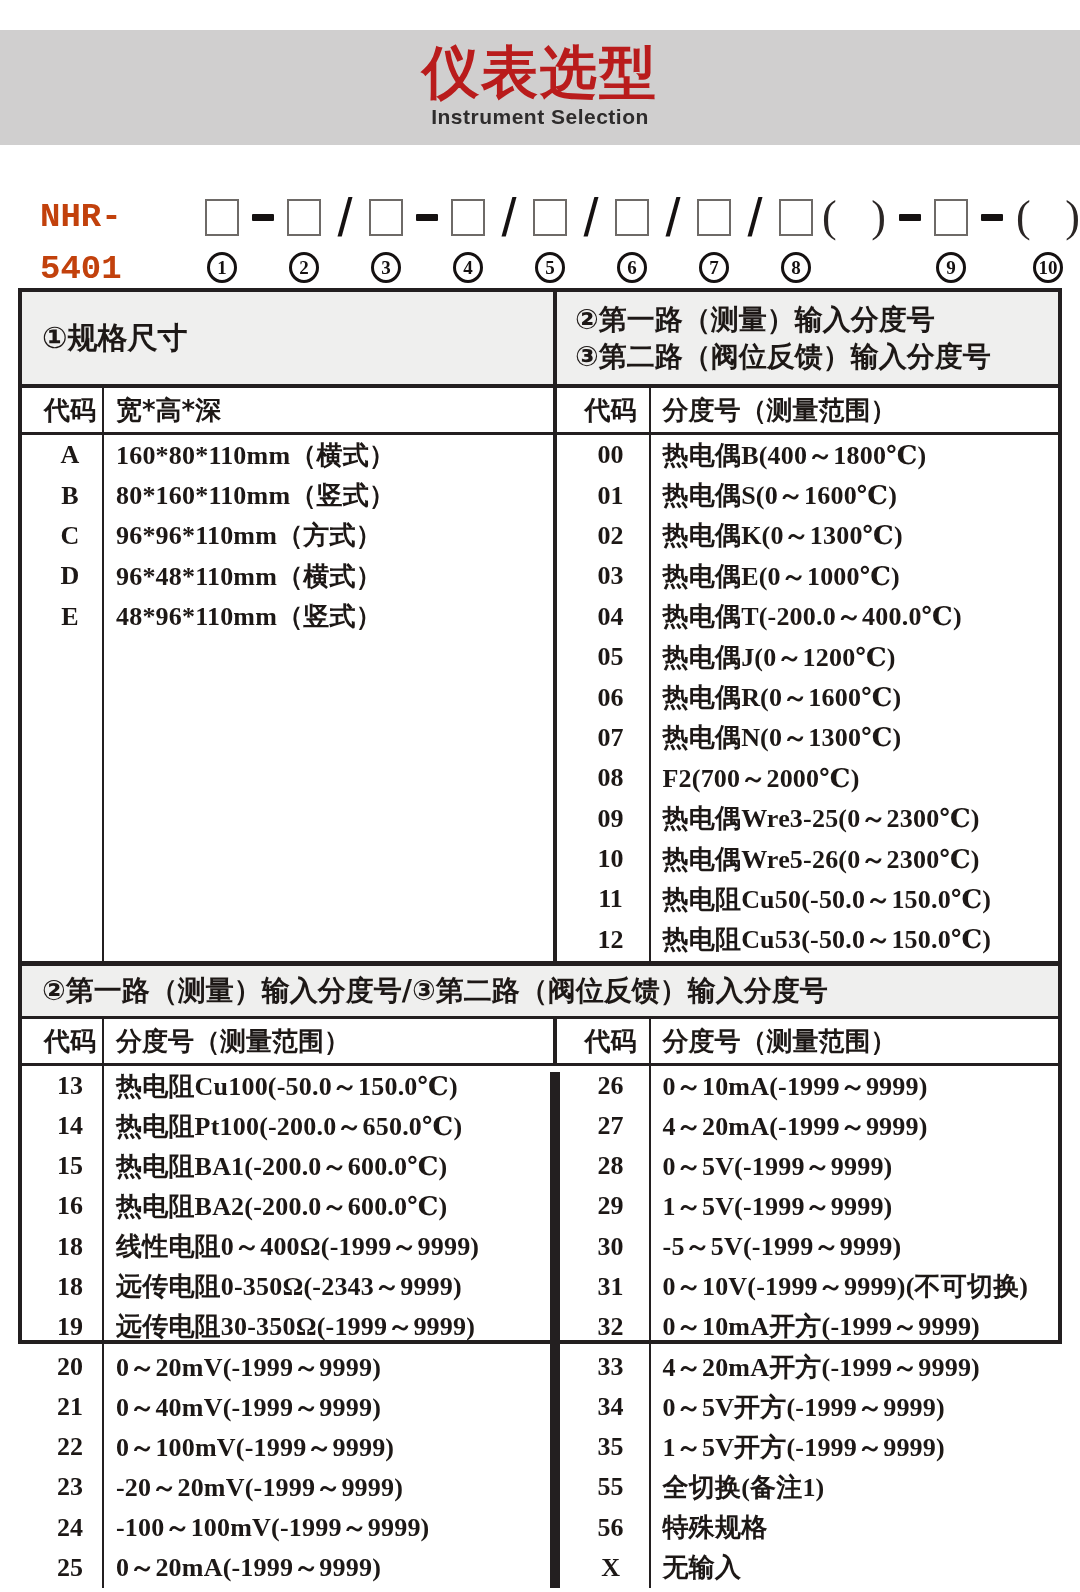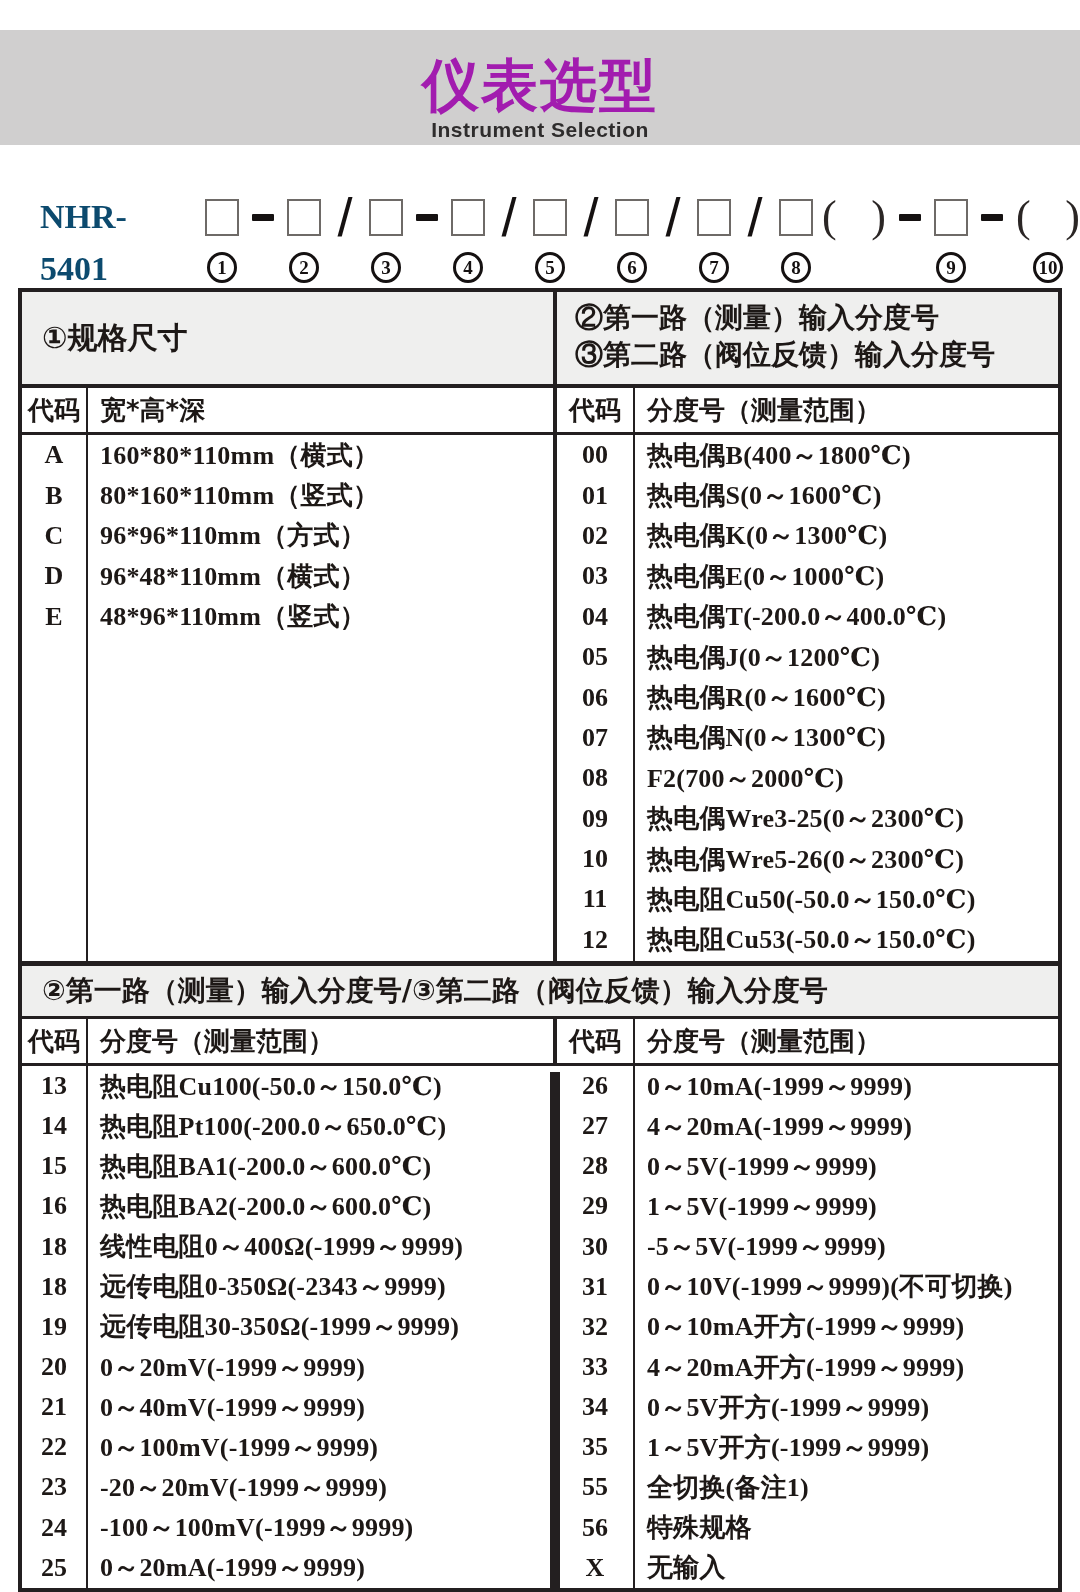--- a/index.html
+++ b/index.html
@@ -13,32 +13,32 @@
   html,body{background:#ffffff;}
   body{
     width:1080px;height:1592px;overflow:hidden;position:relative;
     font-family:"Liberation Sans","DejaVu Sans",sans-serif;color:var(--ink);
   }
   
   .top-gap{height:30px;}
   .banner{height:115px;background:var(--banner);text-align:center;padding-top:10px;}
   .banner .title{
     font-family:"DejaVu Sans","Liberation Sans",sans-serif;
-    font-weight:700;font-size:57px;line-height:64px;color:#a21caf;letter-spacing:2px;margin-top:13px;
+    font-weight:700;font-size:57px;line-height:64px;color:#b91c1c;letter-spacing:2px;
   }
   .banner .subtitle{
     font-size:21px;line-height:24px;color:#2e2c2c;letter-spacing:0.5px;margin-top:1px;
     font-family:"Liberation Sans","DejaVu Sans",sans-serif;
     font-weight:bold;
   }
   
   .model-area{height:143px;padding:46px 0 0 40px;display:flex;align-items:flex-start;}
   .model-prefix{
     font-size:34px;font-weight:700;line-height:52px;margin-right:16px;letter-spacing:0px;
-    font-family:Liberation Serif, serif;color:#0c4a6e;
+    font-family:Liberation Mono, monospace;color:#c2410c;
   }
   .tokens{display:flex;align-items:flex-start;gap:9px;}
   .tok{display:flex;flex-direction:column;align-items:center;}
   .sym{height:52px;display:flex;align-items:center;justify-content:center;}
   .cbox{display:block;width:34px;height:37px;border:2px solid var(--boxline);background:#fff;}
   .dash{display:block;width:22px;height:7px;background:#151111;border-radius:1px;}
   .slash{
     font-size:54px;line-height:52px;font-weight:400;color:#151111;
     font-family:"Liberation Sans",sans-serif;
   }
@@ -49,42 +49,42 @@
   }
   .circ{
     margin-top:9px;width:30px;height:31px;border:3px solid #151111;border-radius:50%;
     display:flex;align-items:center;justify-content:center;
     font-family:"Liberation Serif","DejaVu Serif",serif;
     font-size:19px;font-weight:700;color:#151111;
   }
   .circ.empty{visibility:hidden;border:none;width:30px;height:31px;}
   
   .spec-table{
-    margin-left:18px;width:1044px;height:1304px;
+    margin-left:18px;width:1044px;height:1056px;
     border:4px solid var(--border);background:#fff;
     display:flex;flex-direction:column;
     font-family:"Liberation Serif","DejaVu Serif",serif;
   }
   .hline{background:var(--border);flex:0 0 auto;}
   .hl-a{height:4px;} .hl-b{height:3px;} .hl-thick{height:5px;}
   .hdr-row{height:92px;display:flex;flex:0 0 auto;}
   .hdr-cell{background:var(--cellgray);display:flex;flex-direction:column;justify-content:center;
     font-family:"DejaVu Sans","Liberation Sans",sans-serif;font-weight:700;}
   .hdr-left{width:531px;font-size:30px;padding-left:20px;}
-  .hdr-right{width:501px;font-size:28px;padding-left:18px;line-height:37px;font-family:Liberation Mono, monospace;}
+  .hdr-right{width:501px;font-size:28px;padding-left:18px;line-height:37px;}
   .vdiv{width:4px;background:var(--border);flex:0 0 auto;position:relative;}
   .band{
     height:50px;background:var(--cellgray);display:flex;align-items:center;flex:0 0 auto;
     font-family:"DejaVu Sans","Liberation Sans",sans-serif;
     font-weight:700;font-size:28px;padding-left:20px;
   }
   .sub-row{height:44px;display:flex;flex:0 0 auto;}
   .body-row{display:flex;flex:0 0 auto;}
   .body1{height:526px;} .body2{height:522px;}
-  .half{position:relative;display:flex;flex-direction:column;}
+  .half{position:relative;display:flex;flex-direction:column;margin-left:16px;}
   .half-left{width:531px;}
   .half-right{width:501px;}
   .half::before{content:"";position:absolute;top:0;bottom:0;width:2px;background:var(--border);}
   .half-left::before{left:64px;}
   .half-right::before{left:76px;}
   .sub-row .half{flex-direction:row;}
   .th-code,.tcode{display:flex;align-items:center;justify-content:center;}
   .half-left .th-code,.half-left .tcode{width:64px;}
   .half-right .th-code,.half-right .tcode{width:76px;}
   .th-code{font-family:"DejaVu Sans","Liberation Sans",sans-serif;font-weight:700;font-size:26px;}

